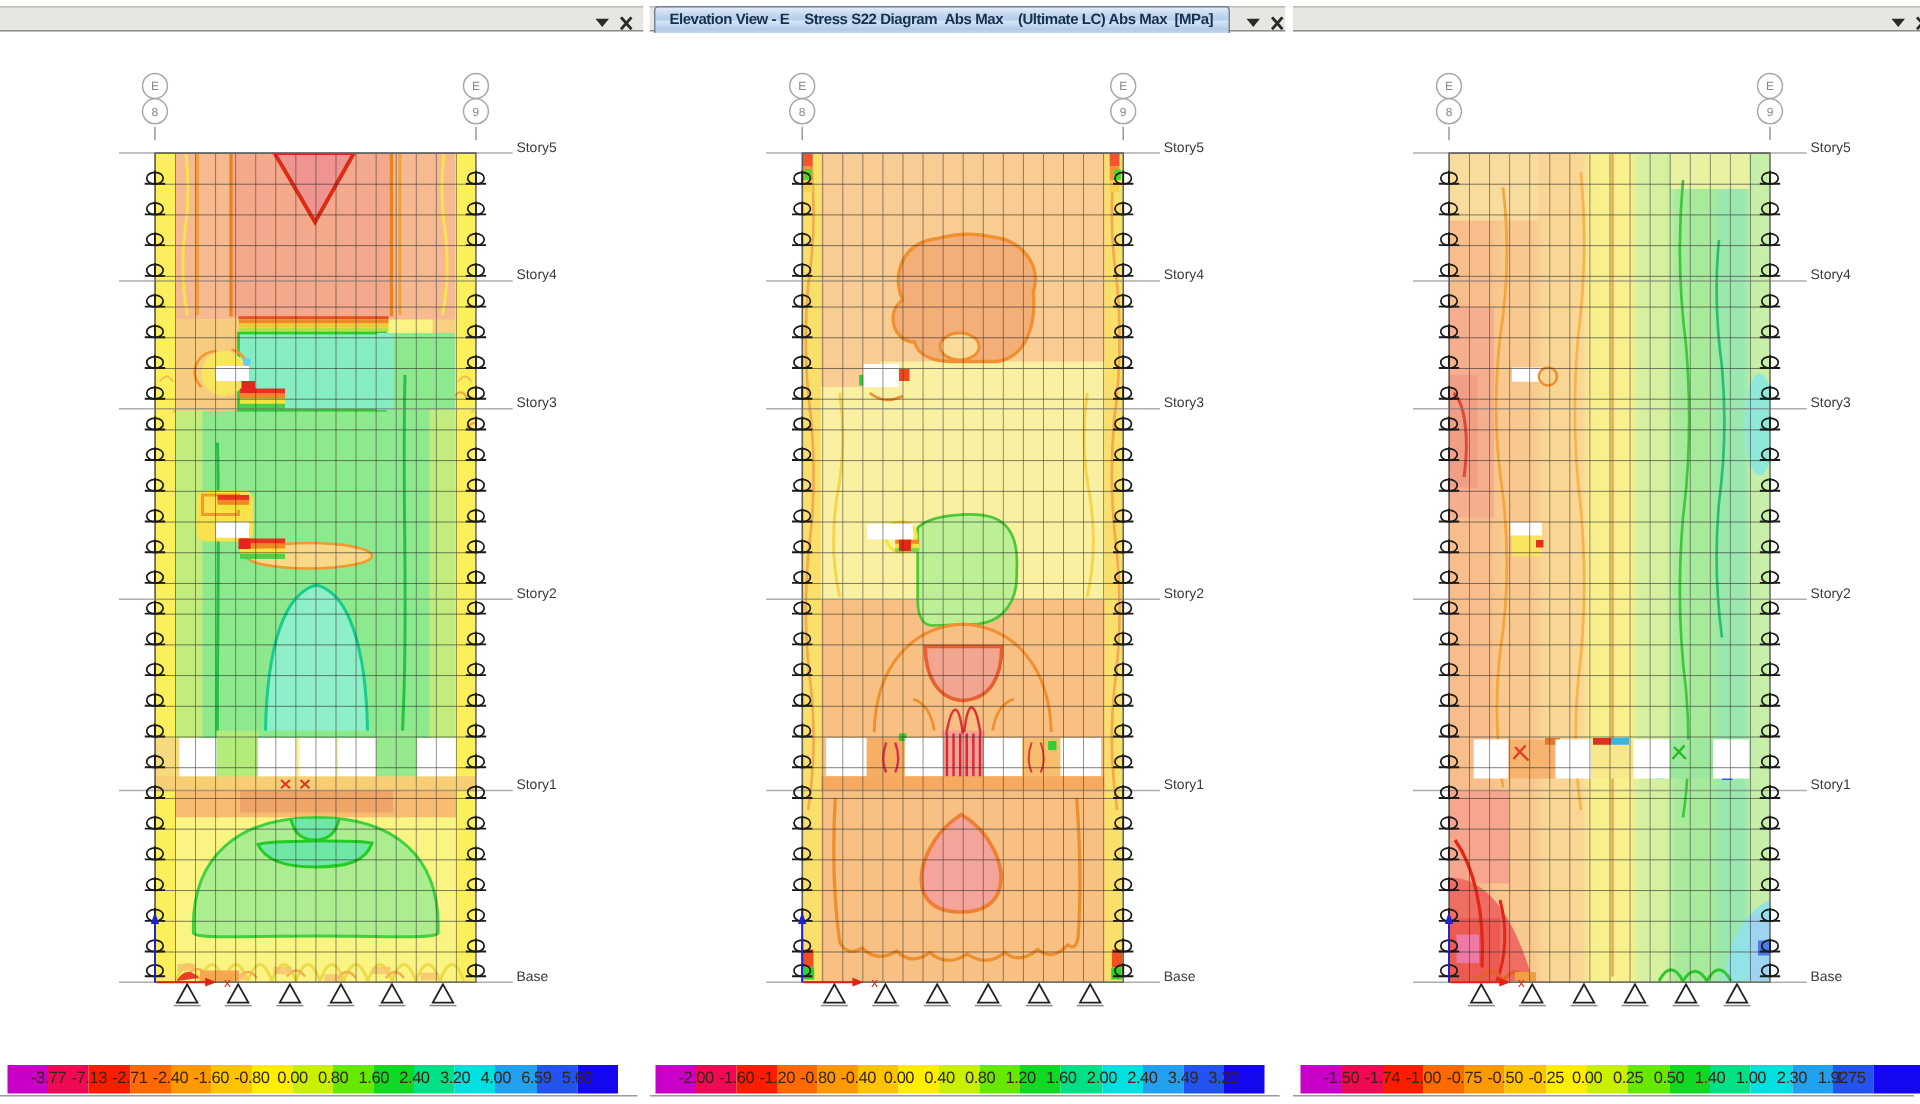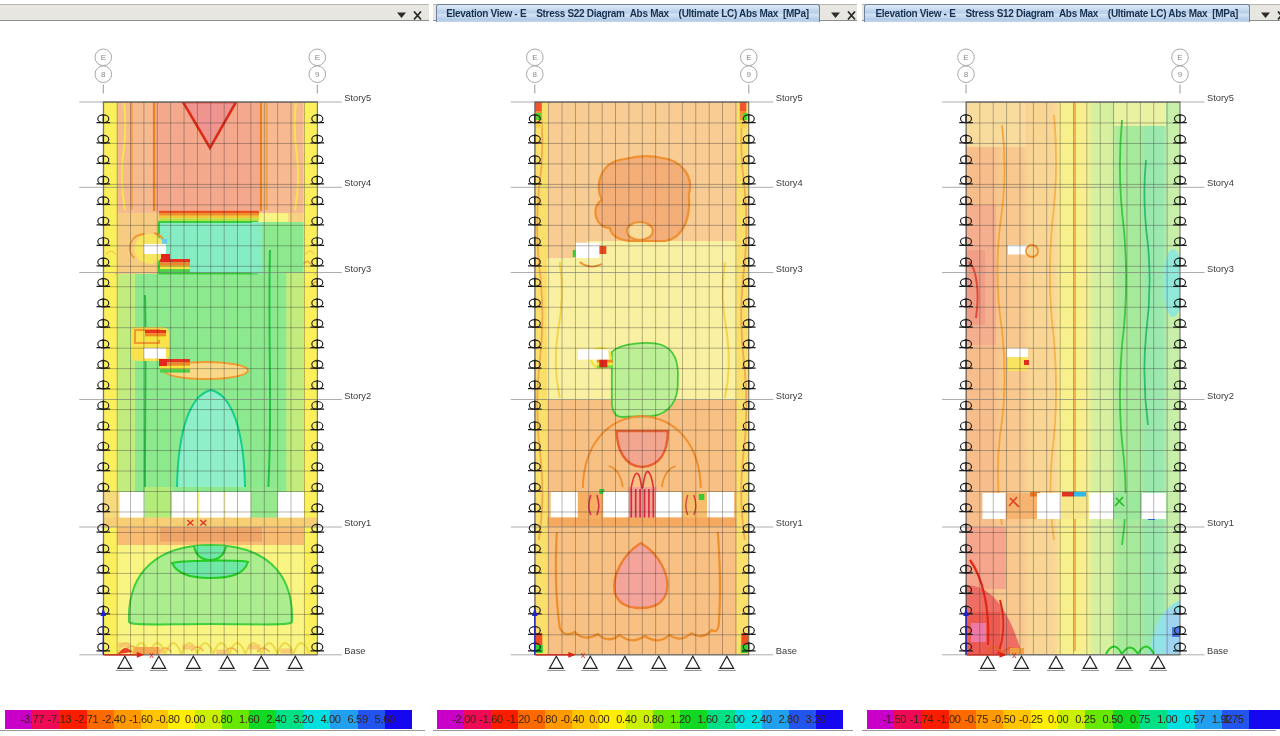--- a/index.html
+++ b/index.html
@@ -53,44 +53,43 @@
  <span class="lt" style="left:85.15px">-1.20</span>
  <span class="lt" style="left:112.2px">-0.80</span>
  <span class="lt" style="left:139.25px">-0.40</span>
  <span class="lt" style="left:166.3px">0.00</span>
  <span class="lt" style="left:193.35px">0.40</span>
  <span class="lt" style="left:220.4px">0.80</span>
  <span class="lt" style="left:247.45000000000002px">1.20</span>
  <span class="lt" style="left:274.5px">1.60</span>
  <span class="lt" style="left:301.55px">2.00</span>
  <span class="lt" style="left:328.6px">2.40</span>
- <span class="lt" style="left:355.65000000000003px">2.80</span>
+ <span class="lt" style="left:355.65000000000003px">3.49</span>
  <span class="lt" style="left:382.7px">3.20</span>
  <div class="bline" style="left:0;width:420.0px"></div>
 </div>
 <div class="win" style="left:861.5px;width:418.5px">
  <div class="bar" style="left:0;width:418.5px"></div>
- <div class="tab" style="left:2.5px;width:385.5px">Elevation View - E&nbsp;&nbsp;&nbsp;&nbsp;Stress S12 Diagram&nbsp;&nbsp;Abs Max&nbsp;&nbsp;&nbsp;&nbsp;(Ultimate LC) Abs Max&nbsp;&nbsp;[MPa]</div>
  <svg style="position:absolute;left:399.0px;top:10.5px" width="30" height="10" viewBox="0 0 30 10">
       <path d="M0,1.5 L9,1.5 L4.5,7 Z" fill="#2b2b2b"></path>
       <path d="M17,0.5 L24,8.5 M24,0.5 L17,8.5" stroke="#2b2b2b" stroke-width="1.8" fill="none"></path>
     </svg>
  <div class="leg" style="left:5.5px;width:413.5px"><b style="width:27.3px;background:#C800C8"></b><b style="width:27.3px;background:#EE0A55"></b><b style="width:27.3px;background:#FC1C00"></b><b style="width:27.3px;background:#FF6A00"></b><b style="width:27.3px;background:#FF9900"></b><b style="width:27.3px;background:#FFC400"></b><b style="width:27.3px;background:#FFEE00"></b><b style="width:27.3px;background:#C8F000"></b><b style="width:27.3px;background:#66E800"></b><b style="width:27.3px;background:#11D822"></b><b style="width:27.3px;background:#00E087"></b><b style="width:27.3px;background:#00E0E0"></b><b style="width:27.3px;background:#22A0F0"></b><b style="width:27.3px;background:#2255F0"></b><b style="width:27.3px;background:#1508F0"></b><b style="width:4px;background:#1508F0"></b></div>
  <span class="lt" style="left:32.8px">-1.50</span>
  <span class="lt" style="left:60.1px">-1.74</span>
  <span class="lt" style="left:87.4px">-1.00</span>
  <span class="lt" style="left:114.7px">-0.75</span>
  <span class="lt" style="left:142.0px">-0.50</span>
  <span class="lt" style="left:169.3px">-0.25</span>
  <span class="lt" style="left:196.6px">0.00</span>
  <span class="lt" style="left:223.9px">0.25</span>
  <span class="lt" style="left:251.20000000000002px">0.50</span>
- <span class="lt" style="left:278.5px">0.75</span>
+ <span class="lt" style="left:278.5px">1.40</span>
  <span class="lt" style="left:305.8px">1.00</span>
- <span class="lt" style="left:333.1px">0.57</span>
+ <span class="lt" style="left:333.1px">2.30</span>
  <span class="lt" style="left:360.40000000000003px">1.92</span>
  <span class="lt" style="left:372px">1.75</span>
  <div class="bline" style="left:0;width:414.5px"></div>
 </div>
 <svg width="1280" height="736" viewBox="0 0 1280 736" style="position:absolute;left:0;top:0">
 <defs>
 <g id="sup">
         <ellipse cx="0" cy="-3.7" rx="5.5" ry="3.9" fill="none" stroke="#1b1b1b" stroke-width="1.15"></ellipse>
         <path d="M-6.8,0 H6.8 M0,-8.6 V0.3" fill="none" stroke="#1b1b1b" stroke-width="1.25"></path>
       </g>

